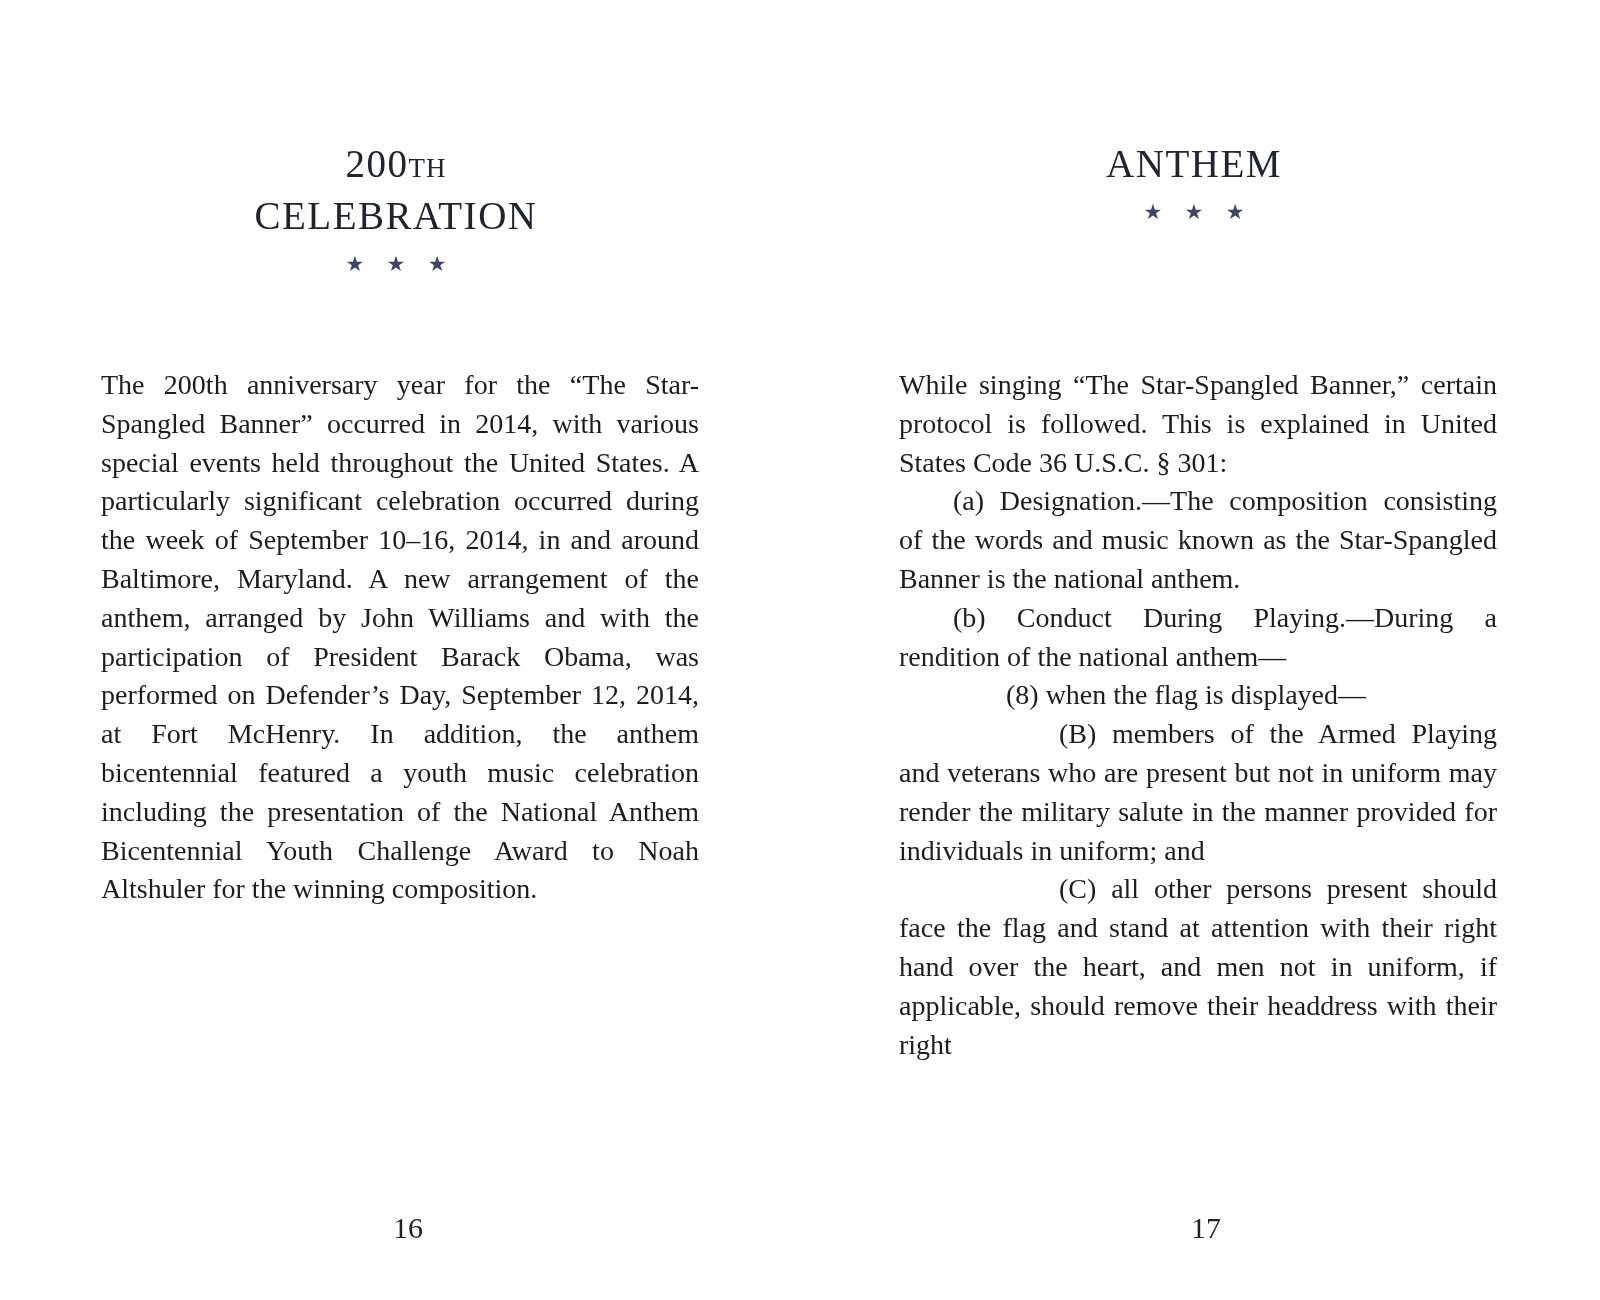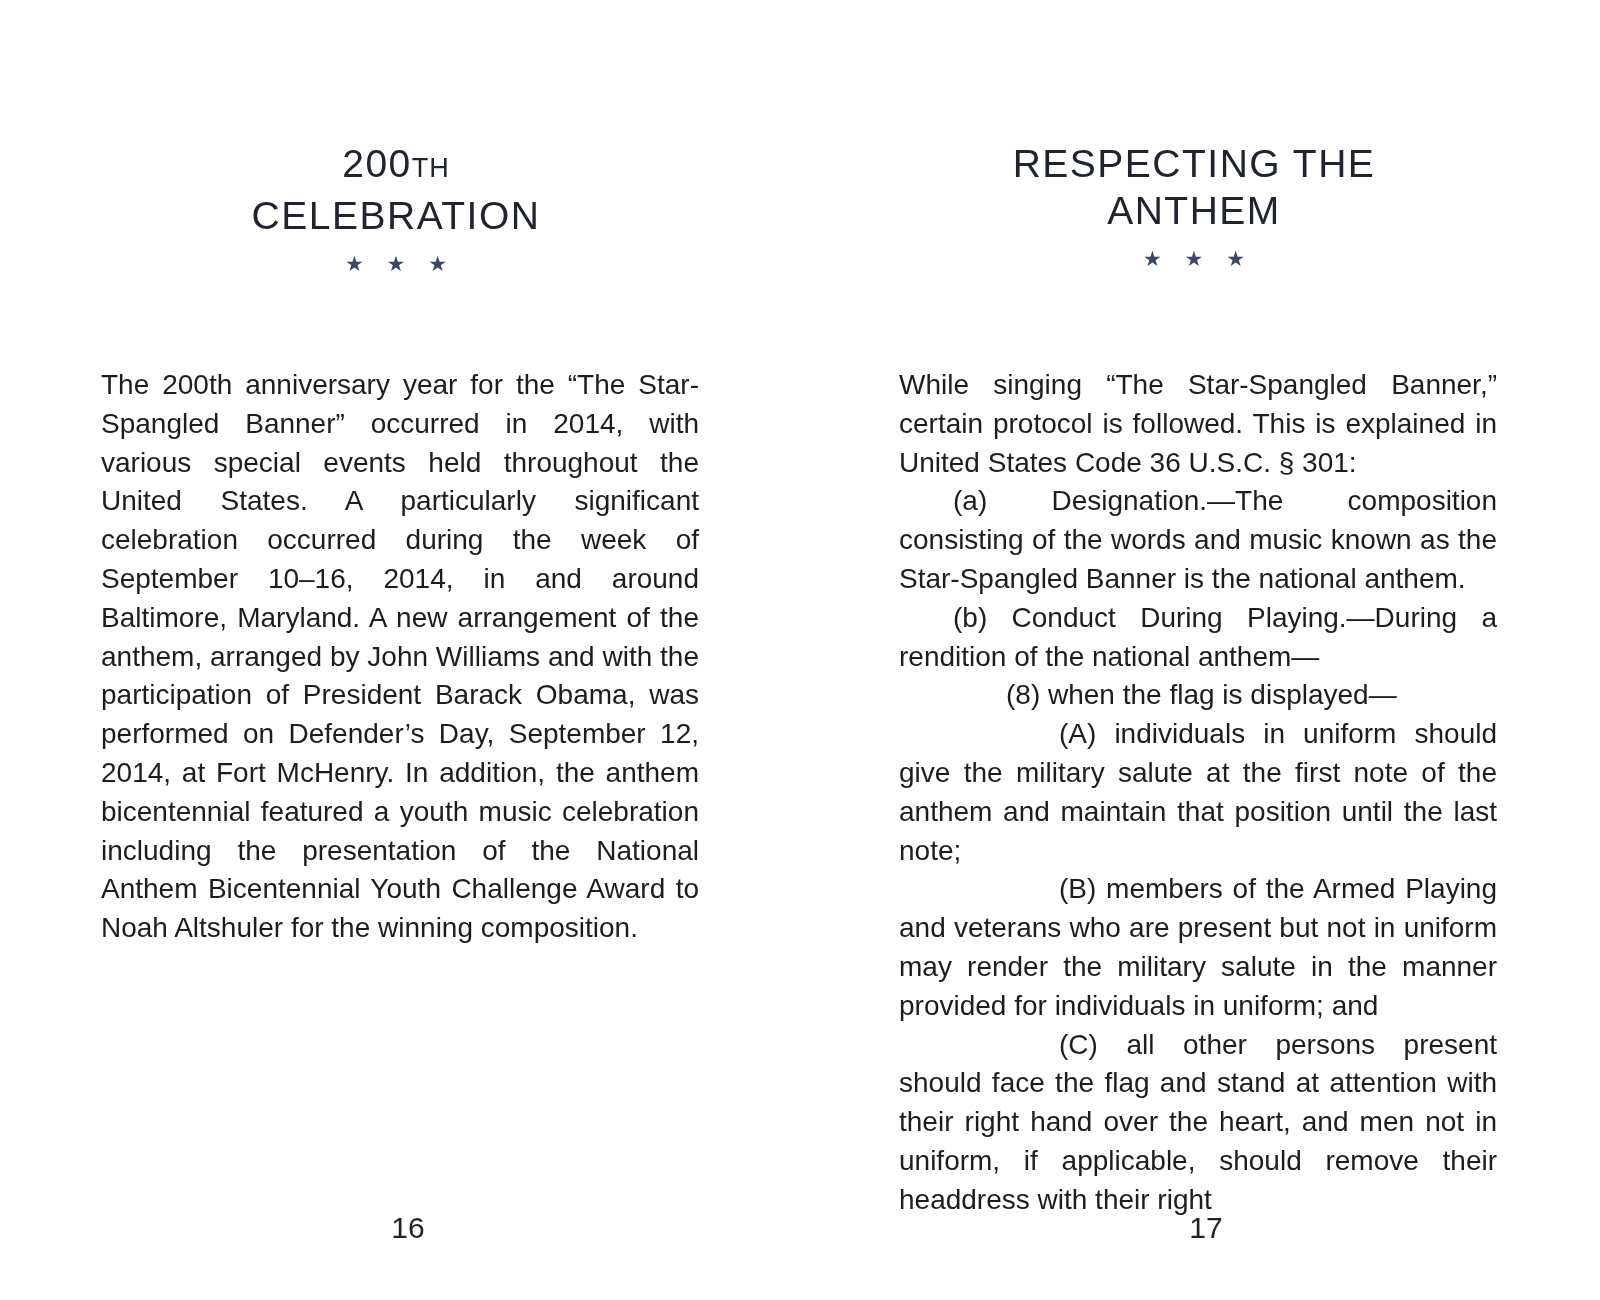--- a/index.html
+++ b/index.html
@@ -2,21 +2,21 @@
 <html><head>
 <meta charset="utf-8">
 <style>
   html, body { margin: 0; padding: 0; background: #ffffff; }
 
   .spread {
     position: relative;
     width: 1600px;
     height: 1300px;
     background: #ffffff;
-    font-family: Liberation Sans, sans-serif;
+    font-family: Liberation Serif, serif;
     color: #1d1d1d;
     overflow: hidden;
   }
 
   .page {
     position: absolute;
     top: 0;
     height: 100%;
     width: 598px;
   }
@@ -94,32 +94,30 @@
     <div class="body-text">
       <p class="para flush">The 200th anniversary year for the “The Star-Spangled Banner” occurred in 2014, with various special events held throughout the United States. A particularly significant celebration occurred during the week of September 10–16, 2014, in and around Baltimore, Maryland. A new arrangement of the anthem, arranged by John Williams and with the participation of President Barack Obama, was performed on Defender’s Day, September 12, 2014, at Fort McHenry. In addition, the anthem bicentennial featured a youth music celebration including the presentation of the National Anthem Bicentennial Youth Challenge Award to Noah Altshuler for the winning composition.</p>
     </div>
 
     <div class="folio">16</div>
   </section>
 
   <section class="page right">
     <header class="chapter-head">
       <h1 class="chapter-title">
-        <span class="t-line">RESPECTING THE</span>
         <span class="t-line">ANTHEM</span>
       </h1>
       <div class="stars">★ ★ ★</div>
     </header>
 
     <div class="body-text">
       <p class="para flush">While singing “The Star-Spangled Banner,” certain protocol is followed. This is explained in United States Code 36 U.S.C. § 301:</p>
       <p class="para ind-a">(a) Designation.—The composition consisting of the words and music known as the Star-Spangled Banner is the national anthem.</p>
       <p class="para ind-a">(b) Conduct During Playing.—During a rendition of the national anthem—</p>
       <p class="para ind-1">(8) when the flag is displayed—</p>
-      <p class="para ind-A">(A) individuals in uniform should give the military salute at the first note of the anthem and maintain that position until the last note;</p>
       <p class="para ind-A">(B) members of the Armed Playing and veterans who are present but not in uniform may render the military salute in the manner provided for individuals in uniform; and</p>
       <p class="para ind-A">(C) all other persons present should face the flag and stand at attention with their right hand over the heart, and men not in uniform, if applicable, should remove their headdress with their right</p>
     </div>
 
     <div class="folio">17</div>
   </section>
 
 </div>
 
 </body></html>

